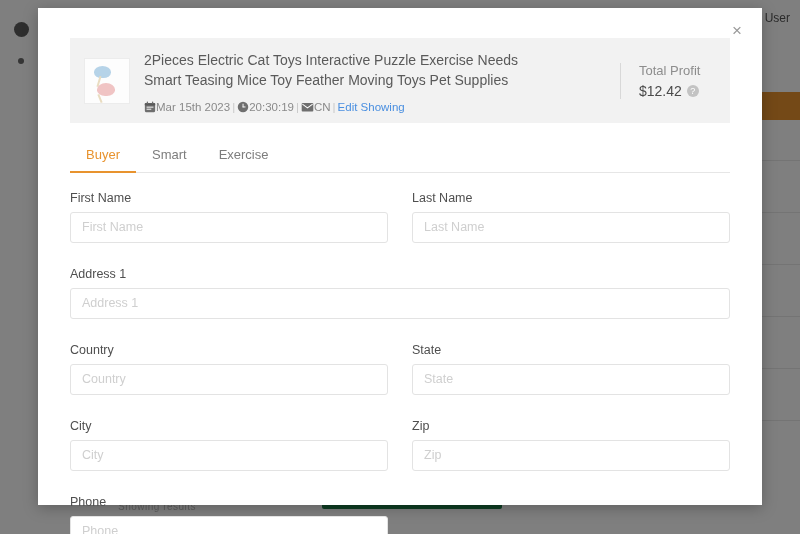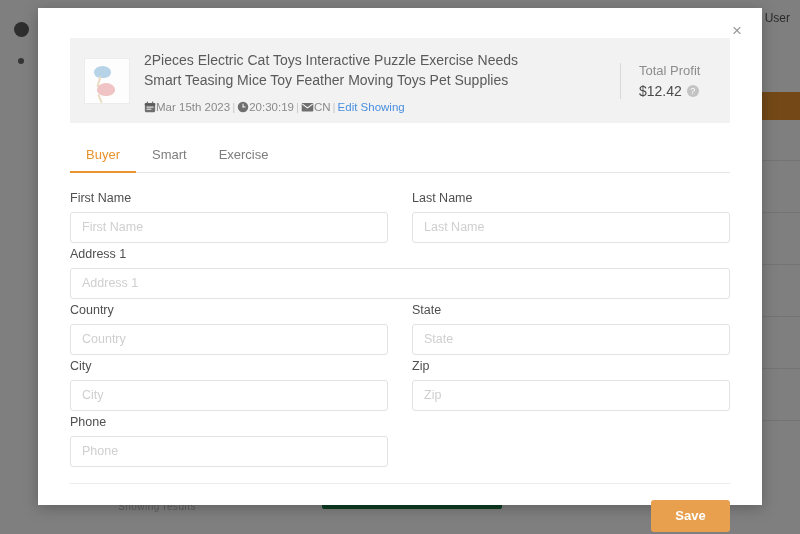--- a/index.html
+++ b/index.html
@@ -133,21 +133,21 @@
   }
   .tab {
     padding: 8px 16px 9px 16px;
     font-size: 13px; color: #7d7d7d; cursor: pointer;
     border-bottom: 2px solid transparent; margin-bottom: -1px; text-align: center;
   }
   .tab.active { color: #e8932e; border-bottom-color: #e8932e; }
 
   
   .form { padding-top: 18px; }
-  .form-row { display: flex; gap: 24px; margin-bottom: 4px; }
+  .form-row { display: flex; gap: 24px; margin-bottom: 24px; }
   .field { flex: 1 1 0; min-width: 0; }
   .field.full { flex: 1 1 100%; }
   .field label {
     display: block; font-size: 12.5px; color: #4f4f4f;
     margin-bottom: 7px;
   }
   .field input {
     width: 100%; height: 31px;
     border: 1px solid #e3e3e3; border-radius: 3px;
     padding: 0 11px; font-size: 12.5px; color: #444;

